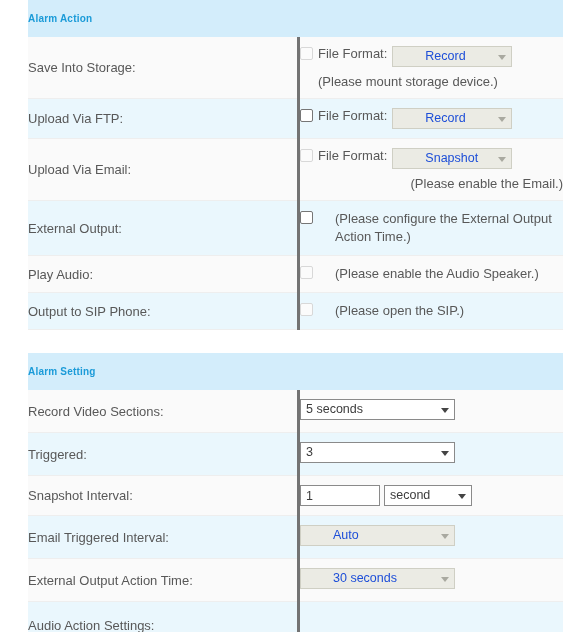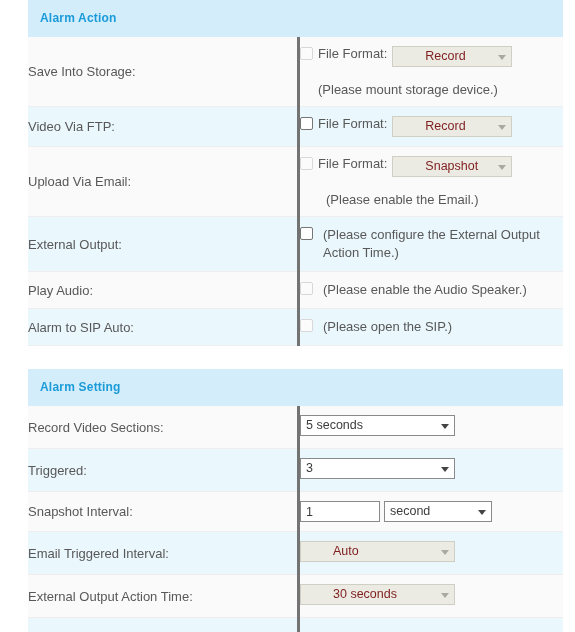--- a/index.html
+++ b/index.html
@@ -23,23 +23,23 @@
   }
   .panel {
     margin-left: 28px;
     width: 535px;
     border-collapse: collapse;
   }
   .section-header {
     background: #d3edfb;
     height: 37px;
     line-height: 37px;
-    padding-left: 12px;
+    padding-left: 0;
     font-weight: bold;
-    font-size: 12px;
+    font-size: 10px;
     color: #1b9bd8;
     letter-spacing: 0.2px;
   }
   table.grid {
     width: 535px;
     border-collapse: collapse;
     table-layout: fixed;
   }
   table.grid td {
     vertical-align: middle;
@@ -67,27 +67,27 @@
   }
   .ctrl-line {
     display: flex;
     align-items: flex-start;
     gap: 5px;
     white-space: nowrap;
   }
   .ctrl-note {
     display: block;
     padding-left: 18px;
-    margin-top: 15px;
+    margin-top: 7px;
     color: #585858;
   }
   .hint-wrap {
     display: flex;
     align-items: flex-start;
-    gap: 10px;
+    gap: 22px;
   }
   .hint-text {
     line-height: 18px;
     white-space: normal;
   }
   
   .cbx {
     width: 13px;
     height: 13px;
     min-width: 13px;
@@ -125,29 +125,29 @@
     top: 50%;
     margin-top: -2px;
     width: 0; height: 0;
     border-left: 4px solid transparent;
     border-right: 4px solid transparent;
     border-top: 5px solid #444444;
   }
   .sel.disabled {
     border: 1px solid #cfcfc4;
     background: #ebebe4;
-    color: #7f1d1d;
+    color: #1d4ed8;
     padding-left: 32px;
   }
   .sel.disabled .caret {
     border-top-color: #a9a9a0;
   }
   .sel.w-ff { width: 120px; }
   .sel.w-big { width: 155px; }
-  .sel.w-unit { width: 108px; }
+  .sel.w-unit { width: 88px; }
   .txt {
     box-sizing: border-box;
     width: 80px;
     height: 21px;
     border: 1px solid #8a8a8a;
     background: #ffffff;
     color: #3c3c3c;
     font-family: "Liberation Sans", sans-serif;
     font-size: 12.5px;
     padding: 0 5px;
@@ -181,21 +181,21 @@
                   <span class="caret"></span>
                 </span>
               </div>
               <span class="ctrl-note">(Please mount storage device.)</span>
             </div>
           </td>
         </tr>
 
         <tr class="row-a rowline">
           <td class="label-cell">
-            <div class="cellpad">Video Via FTP:</div>
+            <div class="cellpad">Upload Via FTP:</div>
           </td>
           <td class="ctrl-cell">
             <div class="cellpad">
               <div class="ctrl-line">
                 <span class="cbx"></span>
                 <span>File Format:</span>
                 <span class="sel disabled w-ff">
                   <span>Record</span>
                   <span class="caret"></span>
                 </span>
@@ -211,21 +211,21 @@
           <td class="ctrl-cell">
             <div class="cellpad">
               <div class="ctrl-line">
                 <span class="cbx disabled"></span>
                 <span>File Format:</span>
                 <span class="sel disabled w-ff">
                   <span>Snapshot</span>
                   <span class="caret"></span>
                 </span>
               </div>
-              <span class="ctrl-note" style="padding-left:26px;">(Please enable the Email.)</span>
+              <span class="ctrl-note" style="padding-left:26px;text-align:right;">(Please enable the Email.)</span>
             </div>
           </td>
         </tr>
 
         <tr class="row-a rowline">
           <td class="label-cell">
             <div class="cellpad">External Output:</div>
           </td>
           <td class="ctrl-cell">
             <div class="cellpad">
@@ -246,21 +246,21 @@
               <div class="hint-wrap">
                 <span class="cbx disabled"></span>
                 <span class="hint-text">(Please enable the Audio Speaker.)</span>
               </div>
             </div>
           </td>
         </tr>
 
         <tr class="row-a rowline">
           <td class="label-cell">
-            <div class="cellpad">Alarm to SIP Auto:</div>
+            <div class="cellpad">Output to SIP Phone:</div>
           </td>
           <td class="ctrl-cell">
             <div class="cellpad">
               <div class="hint-wrap">
                 <span class="cbx disabled"></span>
                 <span class="hint-text">(Please open the SIP.)</span>
               </div>
             </div>
           </td>
         </tr>

